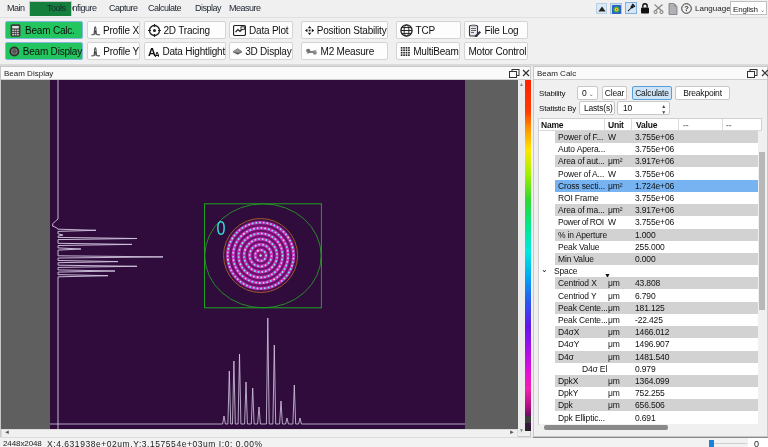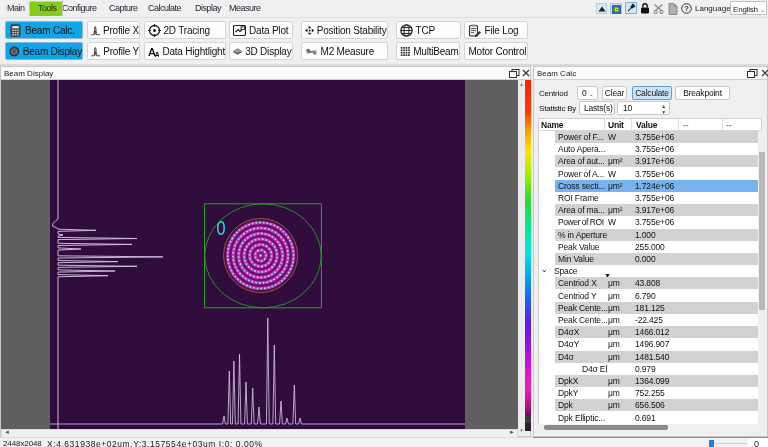--- a/index.html
+++ b/index.html
@@ -1,20 +1,20 @@
 <!DOCTYPE html>
 <html><head><meta charset="utf-8"><style>
 *{margin:0;padding:0;box-sizing:border-box}
 html,body{width:768px;height:447px;font-family:"Liberation Sans",sans-serif;background:#f0f0f0;overflow:hidden;position:relative}
 #menubar{position:absolute;left:0;top:0;width:768px;height:18px;background:#f0f0f0;border-bottom:1px solid #e0e0e0}
 .mi{position:absolute;top:3px;font-size:9px;color:#1c2430;letter-spacing:-0.5px}
-.mi.tools{background:#84cc16;border:1px solid #c8c8c8;border-bottom:none;padding:1px 5px 3px 8px;top:1px;left:24px}
+.mi.tools{background:#15803d;border:1px solid #c8c8c8;border-bottom:none;padding:1px 5px 3px 17px;top:1px;left:24px}
 #toolbar{position:absolute;left:0;top:18px;width:768px;height:46px;background:#f0f0f0}
 .tbtn{position:absolute;height:18px;background:#fdfdfd;border:1px solid #d4d4d4;border-radius:2px;font-size:10px;color:#111;display:flex;align-items:center;padding-left:3px;white-space:nowrap;letter-spacing:-0.2px}
-.tbtn.hl{background:#0ea5e9;border-color:#84b6e0}
+.tbtn.hl{background:#22c55e;border-color:#84b6e0}
 .panel{position:absolute;top:66px;background:#f0f0f0;border:1px solid #c8c8c8}
 .ptitle{position:absolute;left:0;top:0;right:0;height:13px;background:#fafafa;border-bottom:1px solid #d0d0d0;font-size:8px;color:#222;padding:2px 0 0 3px}
 .picons{position:absolute;top:1.5px;font-size:8px;color:#333}
 #statusbar{position:absolute;left:0;top:437px;width:768px;height:10px;background:#f2f2f2;border-top:1px solid #dcdcdc;font-size:8px;color:#222}
 .trow{position:absolute;left:0;width:220px;height:12.03px;font-size:8.5px;color:#111;line-height:12px;letter-spacing:-0.15px}
 .arr{position:absolute;left:3px;font-size:8px;top:-1px}
 .hdr{position:absolute;font-weight:bold;font-size:8.5px;color:#111;letter-spacing:-0.2px}
 .ctl{position:absolute;font-size:8px;color:#111;letter-spacing:-0.2px}
 .btn{position:absolute;height:14px;background:#fff;border:1px solid #c8c8c8;border-radius:2px;font-size:8.5px;color:#111;text-align:center;line-height:12px;letter-spacing:-0.2px}
 </style></head><body>
@@ -456,21 +456,21 @@
 <div class="panel" id="beamcalc" style="left:533px;width:235px;height:371px">
 <div class="ptitle">Beam Calc
 <svg class="picons" style="left:213px;top:2px" width="11" height="9" viewBox="0 0 11 9">
         <rect x="3" y="0.5" width="7" height="6" fill="none" stroke="#333" stroke-width="1"></rect>
         <rect x="0.5" y="2.5" width="7" height="6" fill="#fafafa" stroke="#333" stroke-width="1"></rect>
       </svg>
 <svg class="picons" style="left:227px;top:2px" width="8" height="8" viewBox="0 0 8 8">
         <path d="M1,1 L7,7 M7,1 L1,7" stroke="#333" stroke-width="1.2"></path>
       </svg>
 </div>
-<span class="ctl" style="left:5px;top:22px">Centriod</span>
+<span class="ctl" style="left:5px;top:22px">Stability</span>
 <div class="btn" style="left:43px;top:19px;width:21px;text-align:left;padding-left:4px">0 <span style="font-size:6px;color:#666">⌄</span></div>
 <div class="btn" style="left:68px;top:19px;width:25px">Clear</div>
 <div class="btn" style="left:98px;top:19px;width:40px;background:#cde4f8;border-color:#5c9fd8">Calculate</div>
 <div class="btn" style="left:141px;top:19px;width:55px">Breakpoint</div>
 <span class="ctl" style="left:5px;top:37px">Statistic By</span>
 <div class="btn" style="left:45px;top:34px;width:36px;text-align:left;padding-left:4px">Lasts(s) <span style="font-size:6px;color:#666">⌄</span></div>
 <div class="btn" style="left:83px;top:34px;width:53px;text-align:left;padding-left:5px">10
 <span style="position:absolute;right:3px;top:-2px;font-size:5px;color:#444">▲</span>
 <span style="position:absolute;right:3px;top:4px;font-size:5px;color:#444">▼</span>
 </div>

